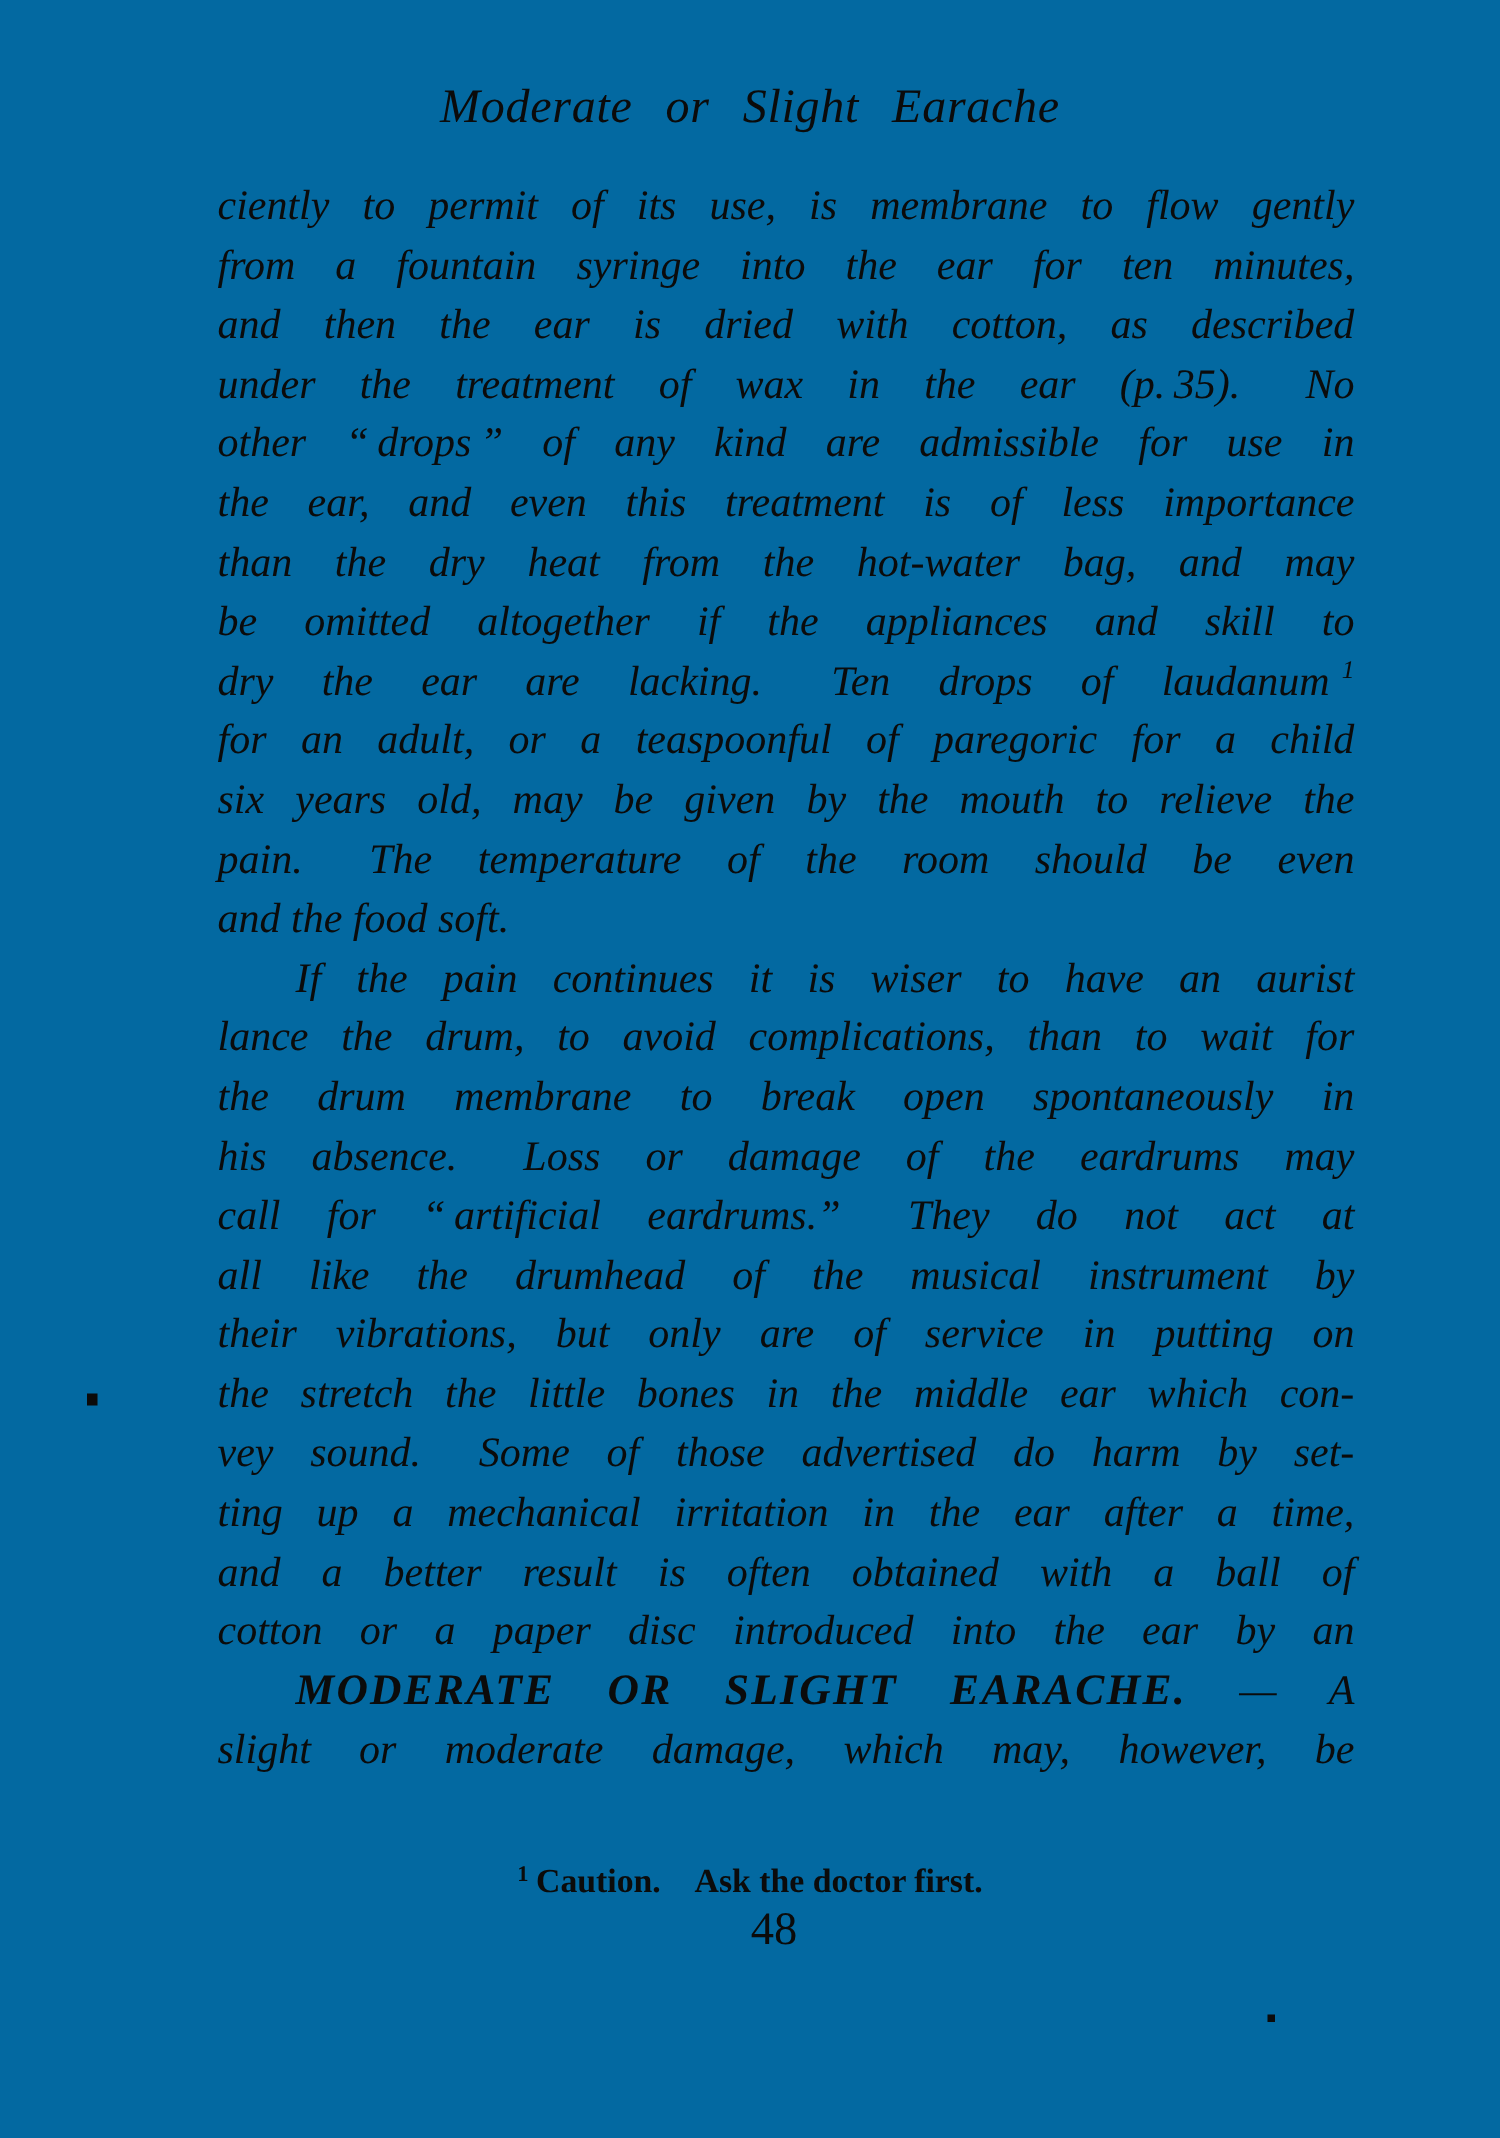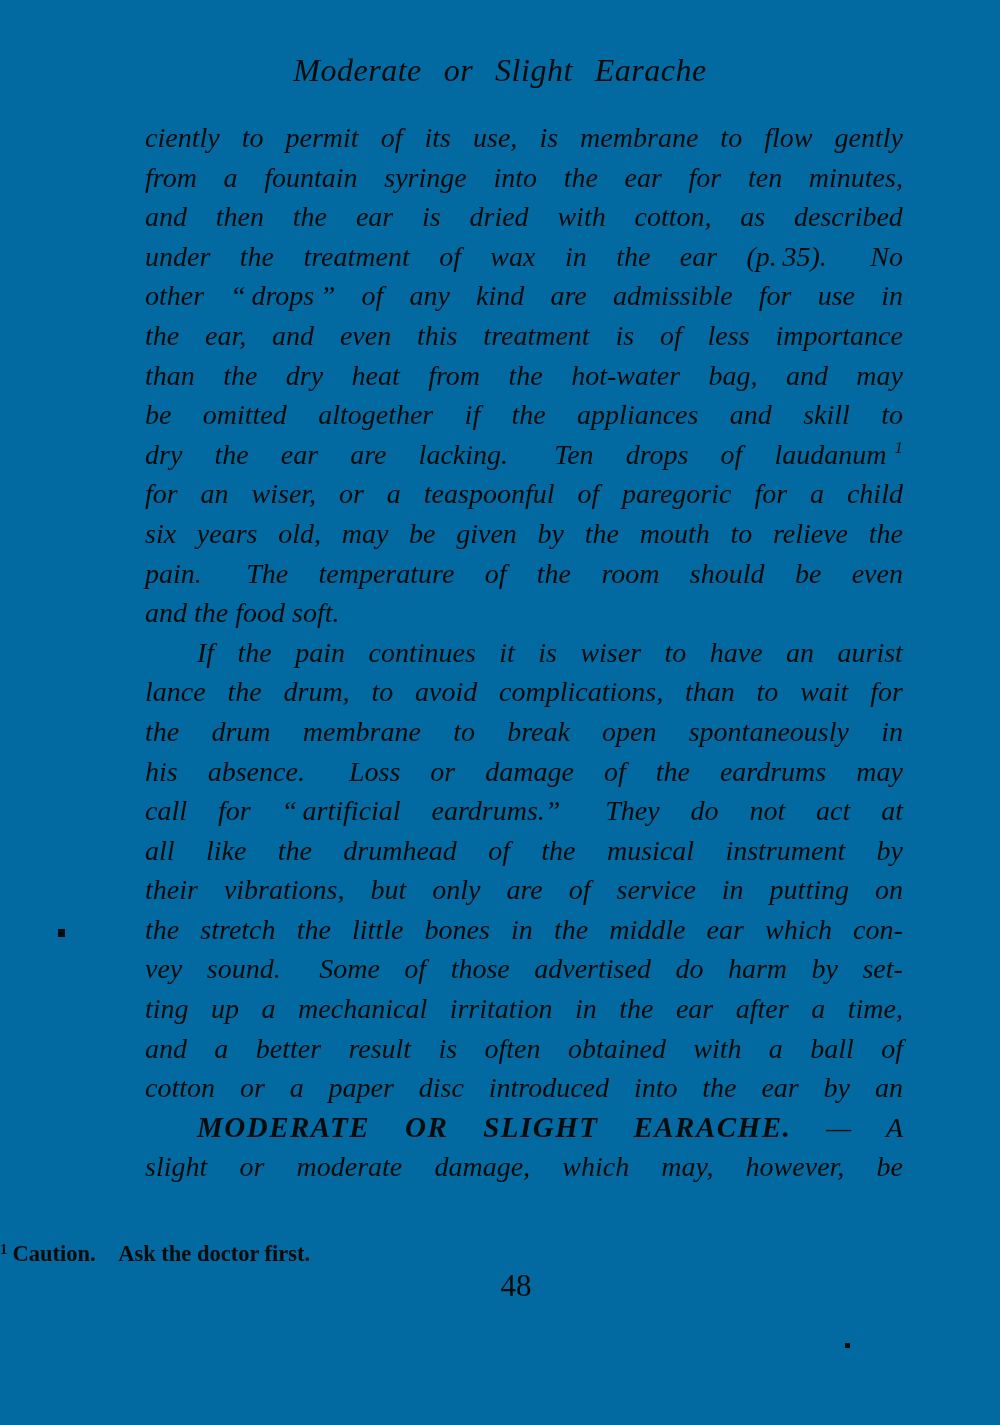--- a/index.html
+++ b/index.html
@@ -62,21 +62,21 @@
     vertical-align: baseline;
     position: relative;
     top: -11px;
     margin-left: 8px;
   }
   .footnote {
     position: absolute;
     top: 1241px;
     left: 0;
     width: 100%;
-    text-align: left;
+    text-align: center;
     font-size: 22.5px;
     font-weight: bold;
   }
   .footnote sup {
     font-size: 15px;
     line-height: 0;
     vertical-align: baseline;
     position: relative;
     top: -7px;
     margin-right: 5px;
@@ -209,21 +209,21 @@
         <span class="w">are</span>
         <span class="w">lacking. </span>
         <span class="w">Ten</span>
         <span class="w">drops</span>
         <span class="w">of</span>
         <span class="w">laudanum<sup>1</sup></span>
       </div>
       <div class="line just">
         <span class="w">for</span>
         <span class="w">an</span>
-        <span class="w">wiser,</span>
+        <span class="w">adult,</span>
         <span class="w">or</span>
         <span class="w">a</span>
         <span class="w">teaspoonful</span>
         <span class="w">of</span>
         <span class="w">paregoric</span>
         <span class="w">for</span>
         <span class="w">a</span>
         <span class="w">child</span>
       </div>
       <div class="line just">

